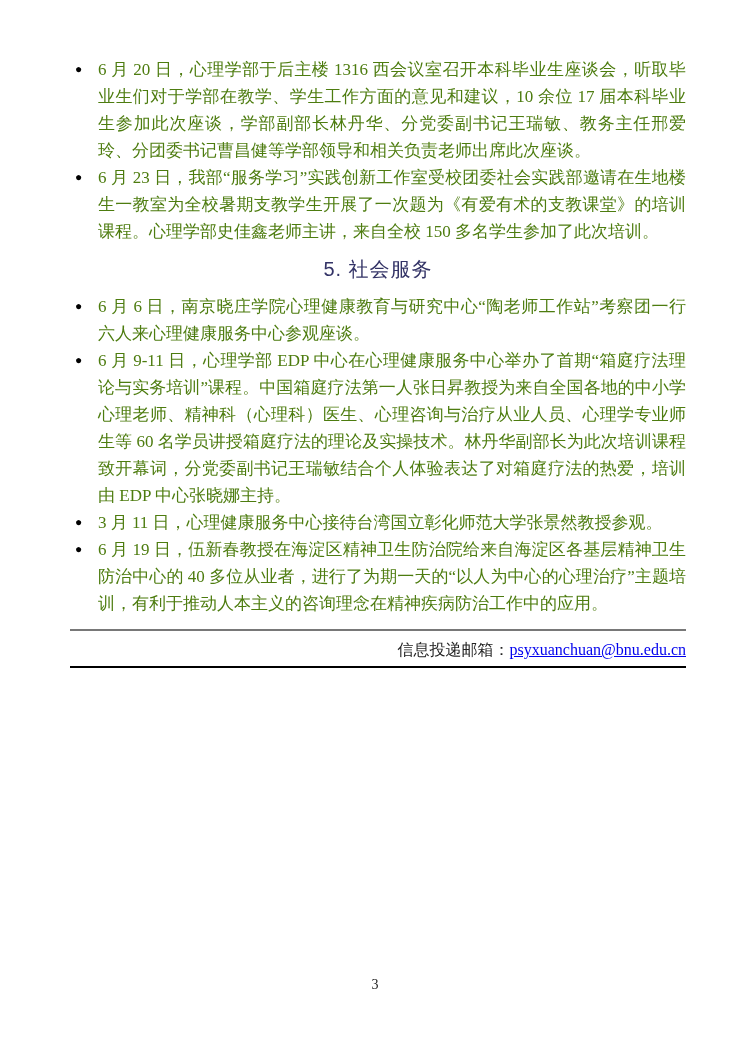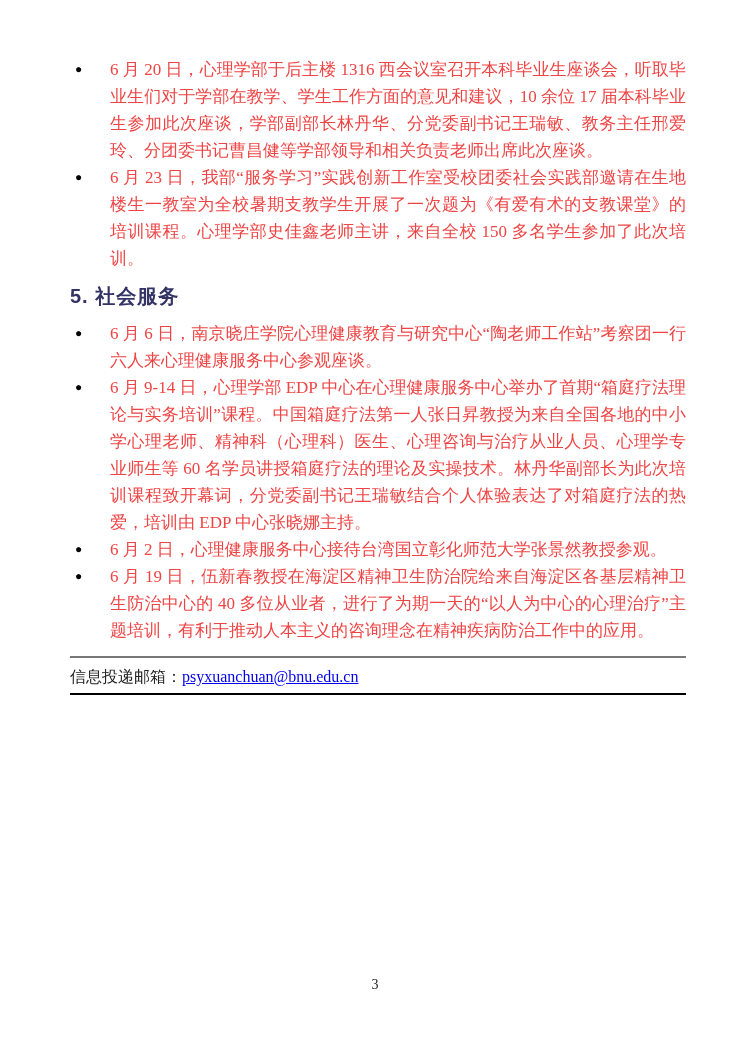--- a/index.html
+++ b/index.html
@@ -33,40 +33,40 @@
     width: 28px;
     padding-left: 5px;
     box-sizing: border-box;
     font-size: 12px;
     line-height: 27px;
     color: #000000;
   }
   .bullet-text {
     flex: 1 1 auto;
     text-align: justify;
-    color: #ef4444;
-    margin-left: 12px;
+    color: #4d7c0f;
   }
   .section-heading {
     font-family: "Liberation Sans", "DejaVu Sans", sans-serif;
     font-size: 20px;
-    font-weight: bold;
+    font-weight: normal;
     color: #333366;
     margin: 11px 0 10px 0;
     letter-spacing: 1px;
+    text-align: center;
   }
   .divider-thin {
     margin-top: 12px;
     height: 2px;
     background: #787878;
   }
   .footer-row {
     display: flex;
     justify-content: space-between;
-    align-items: flex-start;
+    align-items: flex-end;
     margin-top: 7px;
     font-size: 16px;
     line-height: 24px;
     color: #222222;
     flex-direction: column;
   }
   .email-link {
     color: #0000ee;
     text-decoration: underline;
     cursor: pointer;
@@ -103,25 +103,25 @@
     </div>
 
     <h2 class="section-heading">5. 社会服务</h2>
 
     <div class="bullet-item">
       <span class="bullet">●</span>
       <span class="bullet-text">6 月 6 日，南京晓庄学院心理健康教育与研究中心“陶老师工作站”考察团一行六人来心理健康服务中心参观座谈。</span>
     </div>
     <div class="bullet-item">
       <span class="bullet">●</span>
-      <span class="bullet-text">6 月 9-14 日，心理学部 EDP 中心在心理健康服务中心举办了首期“箱庭疗法理论与实务培训”课程。中国箱庭疗法第一人张日昇教授为来自全国各地的中小学心理老师、精神科（心理科）医生、心理咨询与治疗从业人员、心理学专业师生等 60 名学员讲授箱庭疗法的理论及实操技术。林丹华副部长为此次培训课程致开幕词，分党委副书记王瑞敏结合个人体验表达了对箱庭疗法的热爱，培训由 EDP 中心张晓娜主持。</span>
+      <span class="bullet-text">6 月 9-11 日，心理学部 EDP 中心在心理健康服务中心举办了首期“箱庭疗法理论与实务培训”课程。中国箱庭疗法第一人张日昇教授为来自全国各地的中小学心理老师、精神科（心理科）医生、心理咨询与治疗从业人员、心理学专业师生等 60 名学员讲授箱庭疗法的理论及实操技术。林丹华副部长为此次培训课程致开幕词，分党委副书记王瑞敏结合个人体验表达了对箱庭疗法的热爱，培训由 EDP 中心张晓娜主持。</span>
     </div>
     <div class="bullet-item">
       <span class="bullet">●</span>
-      <span class="bullet-text">6 月 2 日，心理健康服务中心接待台湾国立彰化师范大学张景然教授参观。</span>
+      <span class="bullet-text">3 月 11 日，心理健康服务中心接待台湾国立彰化师范大学张景然教授参观。</span>
     </div>
     <div class="bullet-item">
       <span class="bullet">●</span>
       <span class="bullet-text">6 月 19 日，伍新春教授在海淀区精神卫生防治院给来自海淀区各基层精神卫生防治中心的 40 多位从业者，进行了为期一天的“以人为中心的心理治疗”主题培训，有利于推动人本主义的咨询理念在精神疾病防治工作中的应用。</span>
     </div>
 
     <div class="divider-thin"></div>
 
     <div class="footer-row">
       <div class="footer-left">

